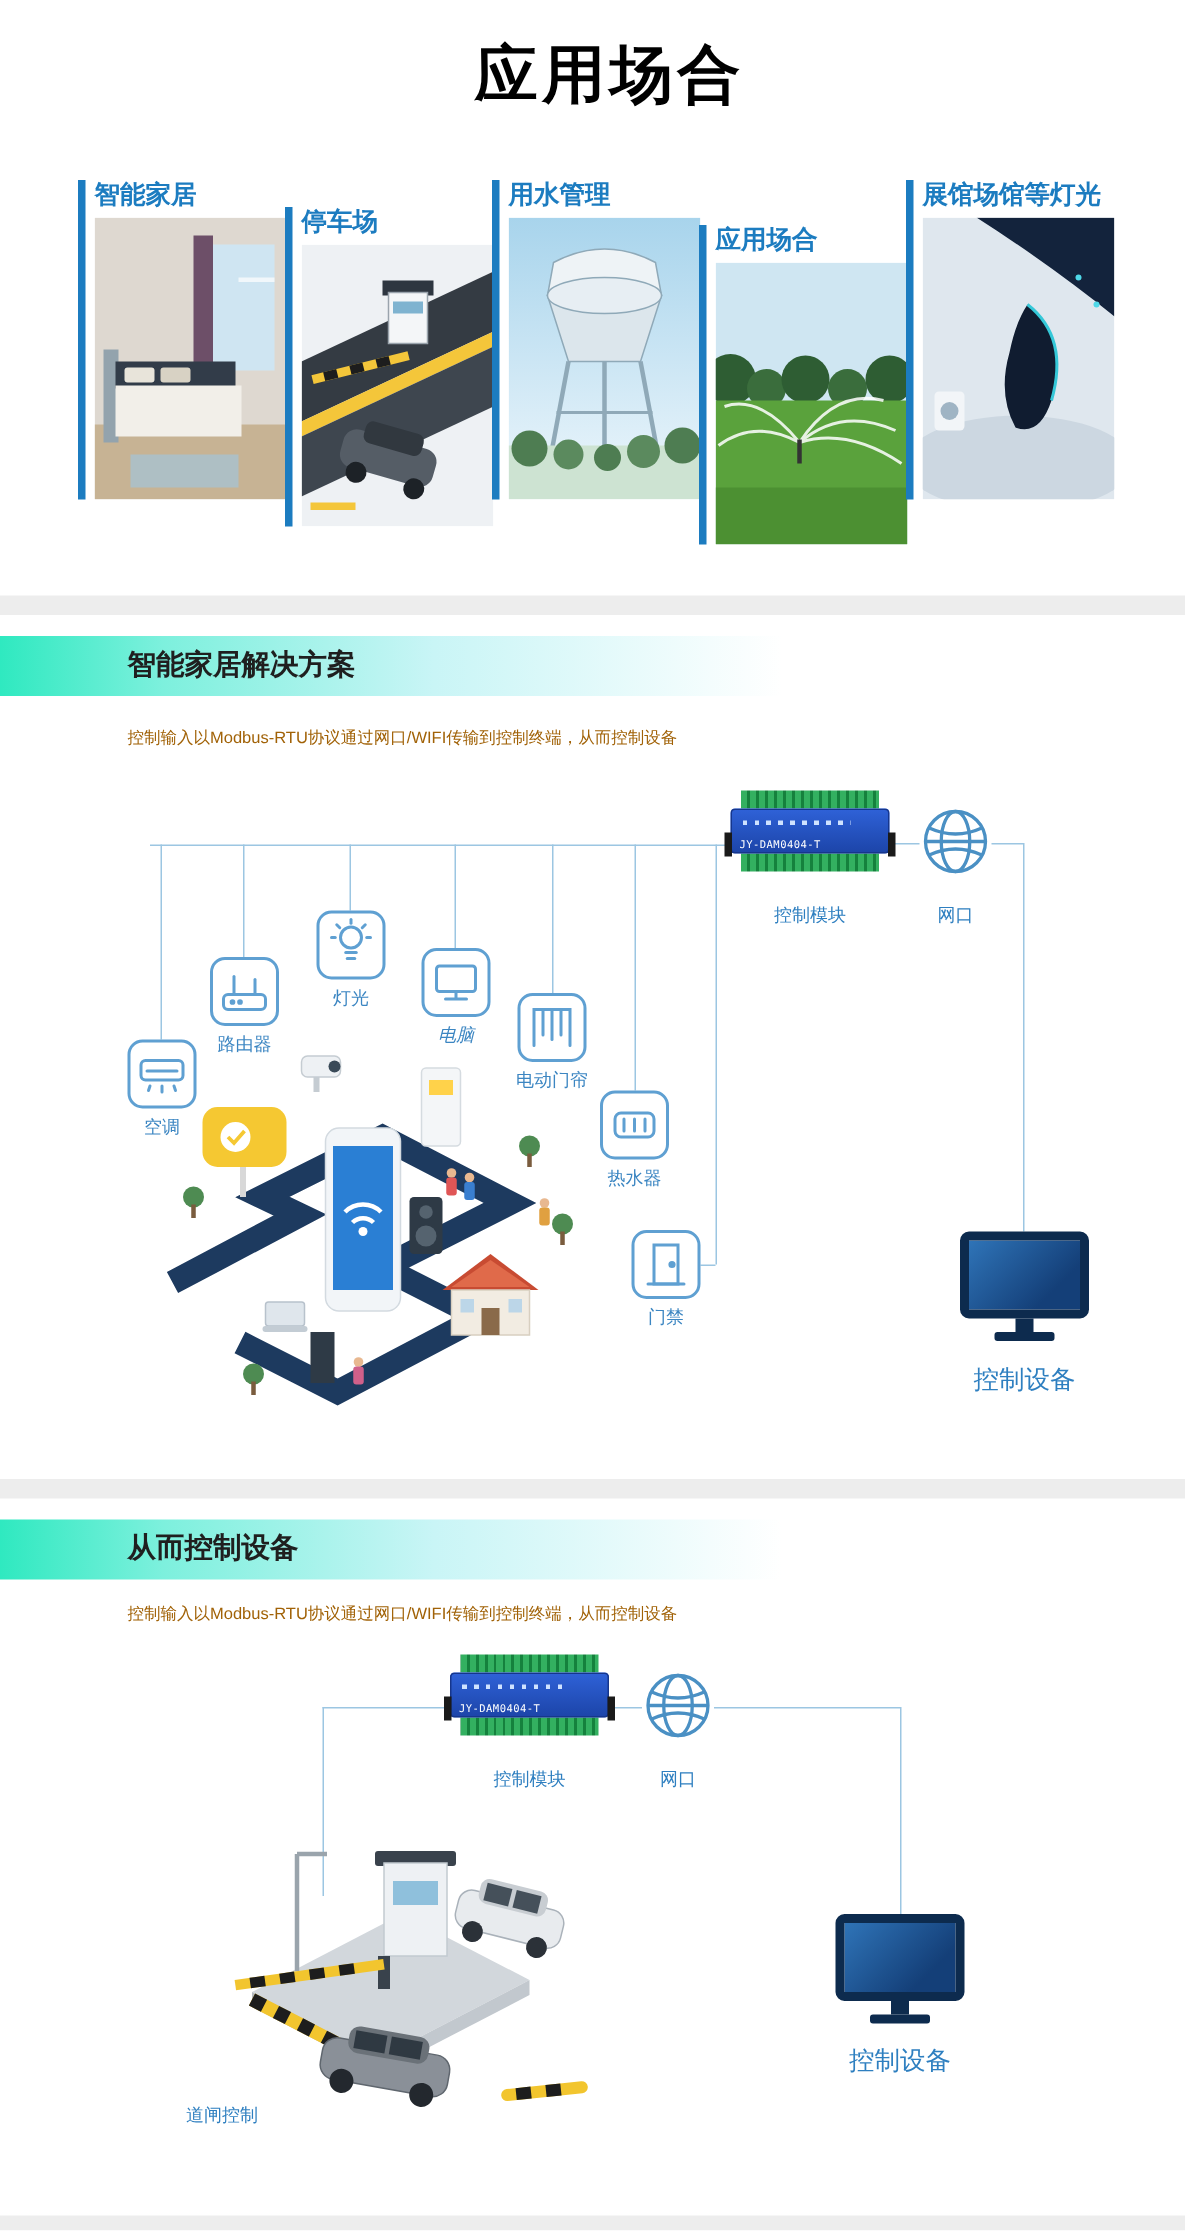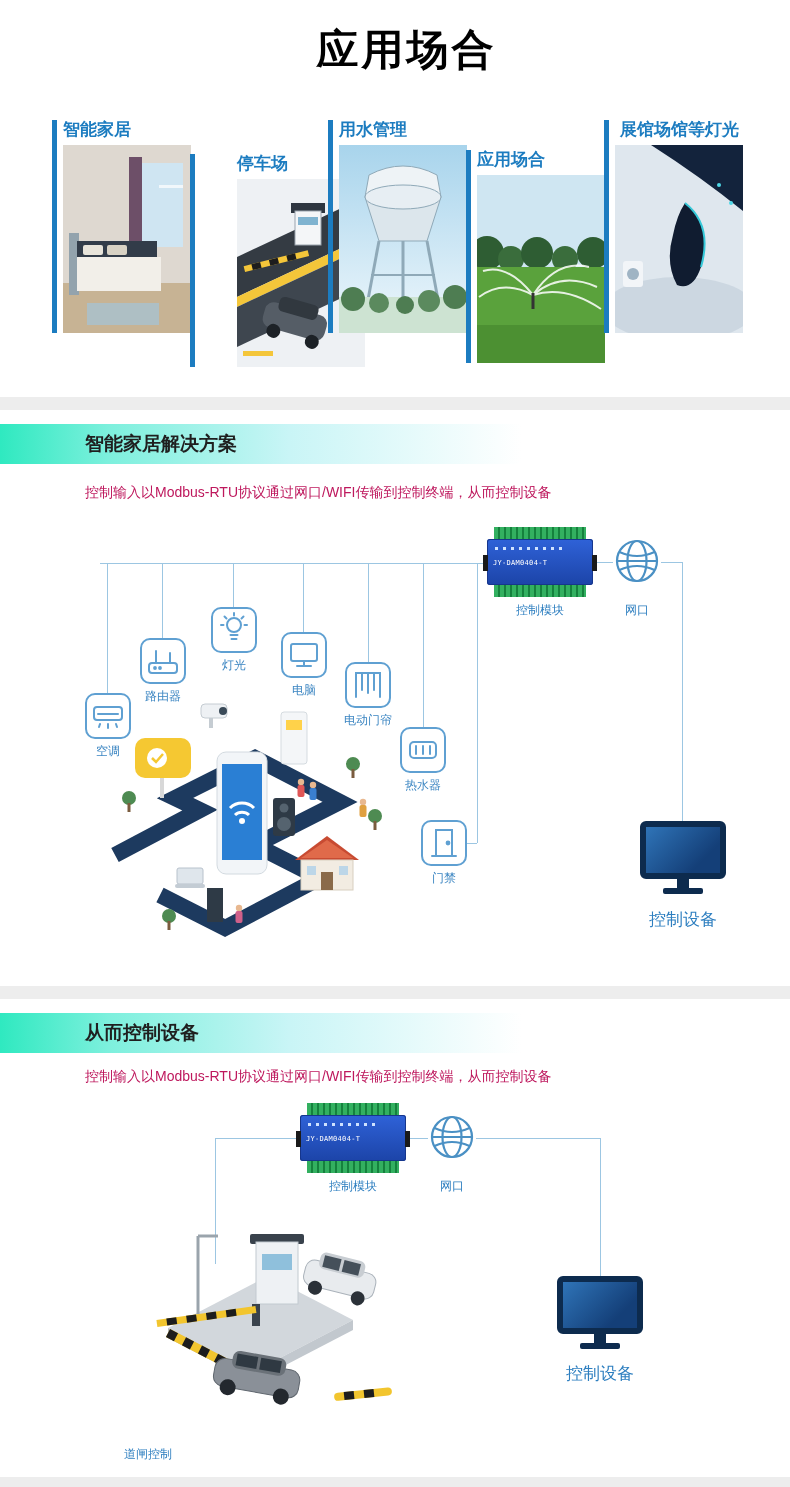--- a/index.html
+++ b/index.html
@@ -20,30 +20,30 @@
   .scene-img { margin-left:11px; width:128px; height:188px; overflow:hidden; }
   .scene-img svg { display:block; }
 
   
   .divider { position:absolute; left:0; width:790px; background:#ededed; }
 
   
   .band { position:absolute; left:0; width:724px; height:40px;
     background:linear-gradient(90deg,#2fe9c0 0%,#7df0dd 15%,#c9f5f6 40%,#ffffff 72%); }
   .band .heading { padding-left:85px; line-height:40px; font-size:19px; font-weight:bold; color:#1f1f1f; }
-  .desc { position:absolute; left:85px; font-size:14px; color:#be185d; }
+  .desc { position:absolute; left:85px; font-size:11px; color:#a16207; }
 
   
   .hline { position:absolute; height:1px; background:#9cc6e2; }
   .vline { position:absolute; width:1px; background:#9cc6e2; }
 
   
   .module { position:absolute; width:106px; }
   .term { height:12px; margin:0 7px; background:repeating-linear-gradient(90deg,#33b060 0 4px,#15813d 4px 6px); }
-  .mod-body { height:46px; background:linear-gradient(180deg,#2f62d8,#1c44a8); border-radius:3px;
+  .mod-body { height:30px; background:linear-gradient(180deg,#2f62d8,#1c44a8); border-radius:3px;
     position:relative; box-shadow:inset 0 0 0 1px #16368c; }
   .mod-model { position:absolute; left:6px; top:20px; color:#fff; font-size:7px;
     font-family:"DejaVu Sans Mono",monospace; letter-spacing:.3px; }
   .mod-leds { position:absolute; left:8px; top:8px; width:72px; height:3px;
     background:repeating-linear-gradient(90deg,#cfe2ff 0 3px,rgba(0,0,0,0) 3px 8px); }
   .ear { position:absolute; width:5px; height:16px; background:#1a1a1a; top:28px; }
   .ear-l { left:-4px; } .ear-r { right:-4px; }
 
   
   .globe { position:absolute; width:48px; height:48px; }
@@ -85,21 +85,21 @@
       <rect x="6" y="88" width="10" height="62" fill="#93a3ad"></rect>
       <rect x="14" y="96" width="80" height="18" fill="#323c49"></rect>
       <rect x="14" y="112" width="84" height="34" fill="#f2efe9"></rect>
       <rect x="20" y="100" width="20" height="10" rx="2" fill="#e8e4da"></rect>
       <rect x="44" y="100" width="20" height="10" rx="2" fill="#d8d2c4"></rect>
       <rect x="24" y="158" width="72" height="22" fill="#aebfc4"></rect>
     </svg>
   </div>
 </div>
 
-<div class="scene" style="left:190px;top:152px;padding-left:36px;">
+<div class="scene" style="left:190px;top:136px;">
   <div class="vbar"></div>
   <div class="scene-label">停车场</div>
   <div class="scene-img">
     <svg width="128" height="188" viewBox="0 0 128 188">
       <rect width="128" height="188" fill="#eef1f4"></rect>
       <polygon points="0,78 128,18 128,58 0,118" fill="#343b43"></polygon>
       <polygon points="0,118 128,58 128,68 0,128" fill="#f4c63a"></polygon>
       <polygon points="0,128 128,68 128,108 0,168" fill="#3e464f"></polygon>
       <rect x="54" y="24" width="34" height="10" fill="#2e3640"></rect>
       <rect x="58" y="32" width="26" height="34" fill="#f4f6f8" stroke="#9aa4ad"></rect>
@@ -168,21 +168,21 @@
         <path d="M56 120 Q84 96 120 112"></path>
         <path d="M56 120 Q88 110 124 134"></path>
         <path d="M56 120 Q30 88 6 96"></path>
         <path d="M56 120 Q26 104 2 122"></path>
       </g>
       <line x1="56" y1="118" x2="56" y2="134" stroke="#333" stroke-width="3"></line>
     </svg>
   </div>
 </div>
 
-<div class="scene" style="left:604px;top:118px;text-align:center;">
+<div class="scene" style="left:604px;top:118px;">
   <div class="vbar"></div>
   <div class="scene-label">展馆场馆等灯光</div>
   <div class="scene-img">
     <svg width="128" height="188" viewBox="0 0 128 188">
       <rect width="128" height="188" fill="#dfe7ee"></rect>
       <path d="M36 0 H128 V66 Q86 32 36 0 Z" fill="#13233c"></path>
       <ellipse cx="64" cy="164" rx="76" ry="32" fill="#ccd7e1"></ellipse>
       <path d="M70 58 Q98 80 86 122 Q78 146 62 140 Q50 118 58 90 Q62 70 70 58 Z" fill="#101c30"></path>
       <path d="M70 58 Q98 80 86 122" stroke="#35c8d8" stroke-width="2" fill="none"></path>
       <rect x="8" y="116" width="20" height="26" rx="3" fill="#f2f5f8"></rect>
@@ -274,21 +274,21 @@
 </div>
 <div class="node-label" style="left:194px;top:657px;">灯光</div>
 
 <div class="node-icon" style="left:281px;top:632px;">
   <svg width="40" height="40" viewBox="0 0 40 40" fill="none" stroke="#5fa0d2" stroke-width="2" stroke-linecap="round">
     <rect x="7" y="9" width="26" height="17" rx="2"></rect>
     <line x1="20" y1="26" x2="20" y2="30"></line>
       <line x1="13" y1="31" x2="27" y2="31"></line>
   </svg>
 </div>
-<div class="node-label" style="left:264px;top:682px;">电脑</div>
+<div class="node-label" style="left:264px;top:682px;font-style:italic;">电脑</div>
 
 <div class="node-icon" style="left:345px;top:662px;">
   <svg width="40" height="40" viewBox="0 0 40 40" fill="none" stroke="#5fa0d2" stroke-width="2" stroke-linecap="round">
     <path d="M8 32 L8 8 L32 8 L32 32"></path>
     <line x1="14" y1="8" x2="14" y2="25"></line>
       <line x1="20" y1="8" x2="20" y2="28"></line>
       <line x1="26" y1="8" x2="26" y2="25"></line>
   </svg>
 </div>
 <div class="node-label" style="left:328px;top:712px;">电动门帘</div>
@@ -441,20 +441,20 @@
       <circle cx="92" cy="184" r="8" fill="#23282e"></circle>
       <circle cx="146" cy="184" r="8" fill="#23282e"></circle>
     </g>
     <g transform="rotate(-6 226 186)">
       <rect x="196" y="182" width="58" height="8" rx="4" fill="#f2c52e"></rect>
       <rect x="206" y="182" width="10" height="8" fill="#1d1d1d"></rect>
       <rect x="226" y="182" width="10" height="8" fill="#1d1d1d"></rect>
     </g>
   </svg>
 </div>
-<div class="diag-label" style="left:103px;top:1402px;width:90px;margin-top:44px;">道闸控制</div>
+<div class="diag-label" style="left:103px;top:1402px;width:90px;">道闸控制</div>
 
 <div class="monitor" style="left:557px;top:1276px;">
   <div class="mon-screen"></div>
   <div class="mon-neck"></div>
   <div class="mon-base"></div>
 </div>
 <div class="diag-label big" style="left:543px;top:1362px;width:114px;">控制设备</div>
 
 </body></html>

